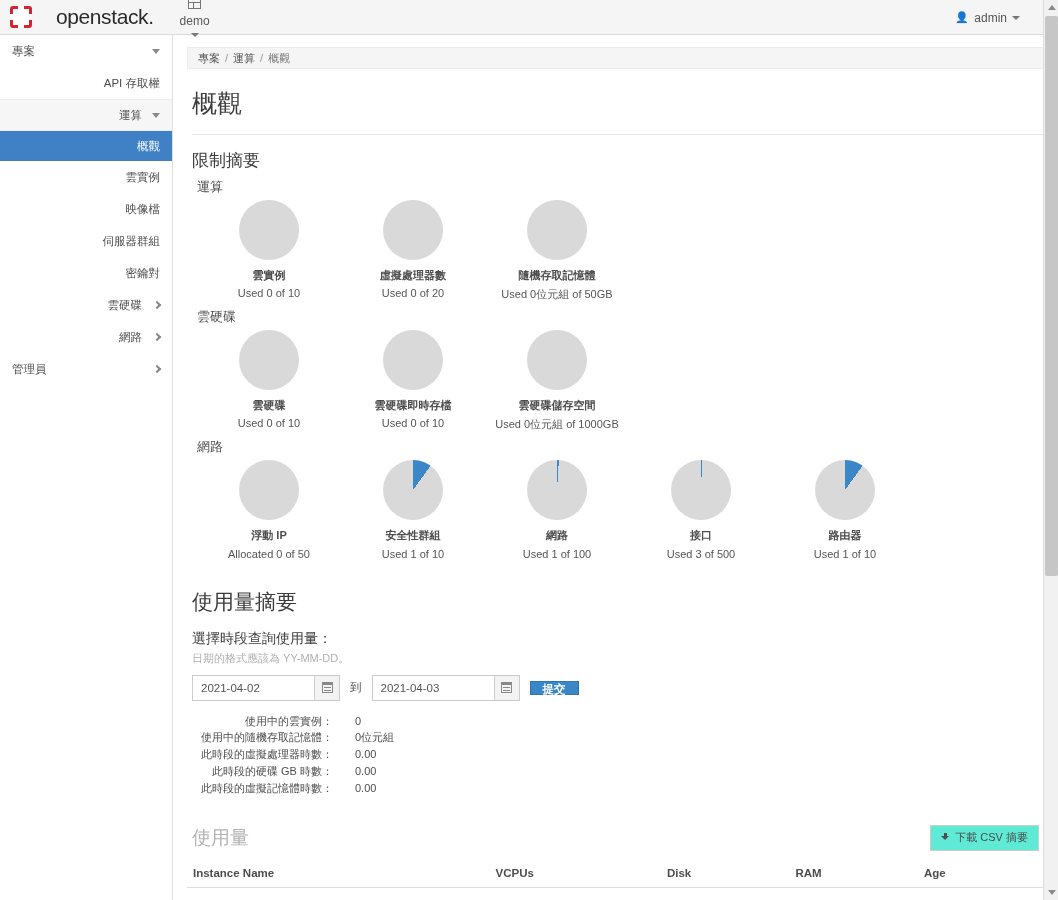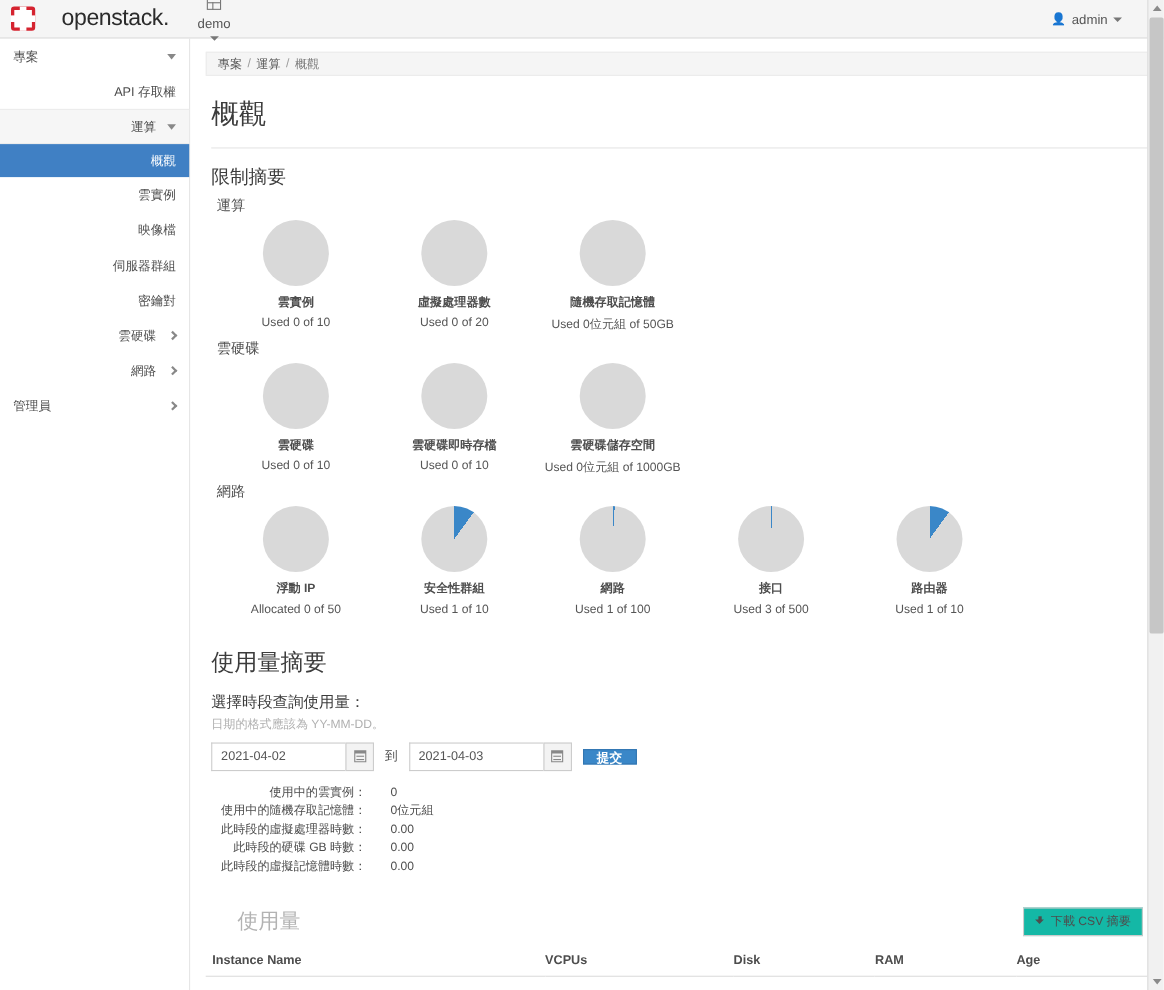--- a/index.html
+++ b/index.html
@@ -301,26 +301,25 @@
   .table-head-row {
     display: flex;
     align-items: flex-end;
     justify-content: space-between;
     margin: 28px 5px 0 5px;
   }
   .table-title {
     font-size: 19px;
     color: #b3b3b3;
     font-weight: 400;
-    margin-left: 24px;
   }
   .csv-btn {
     height: 26px;
     padding: 0 10px;
-    background: #14b8a6;
+    background: #5eead4;
     border: 1px solid #cccccc;
     font-size: 11px;
     color: #4d4d4d;
     display: flex; align-items: center; gap: 5px;
     cursor: pointer;
     font-family: "Liberation Sans", sans-serif;
   }
   .dl-glyph {
     width: 9px; height: 10px;
     position: relative;

